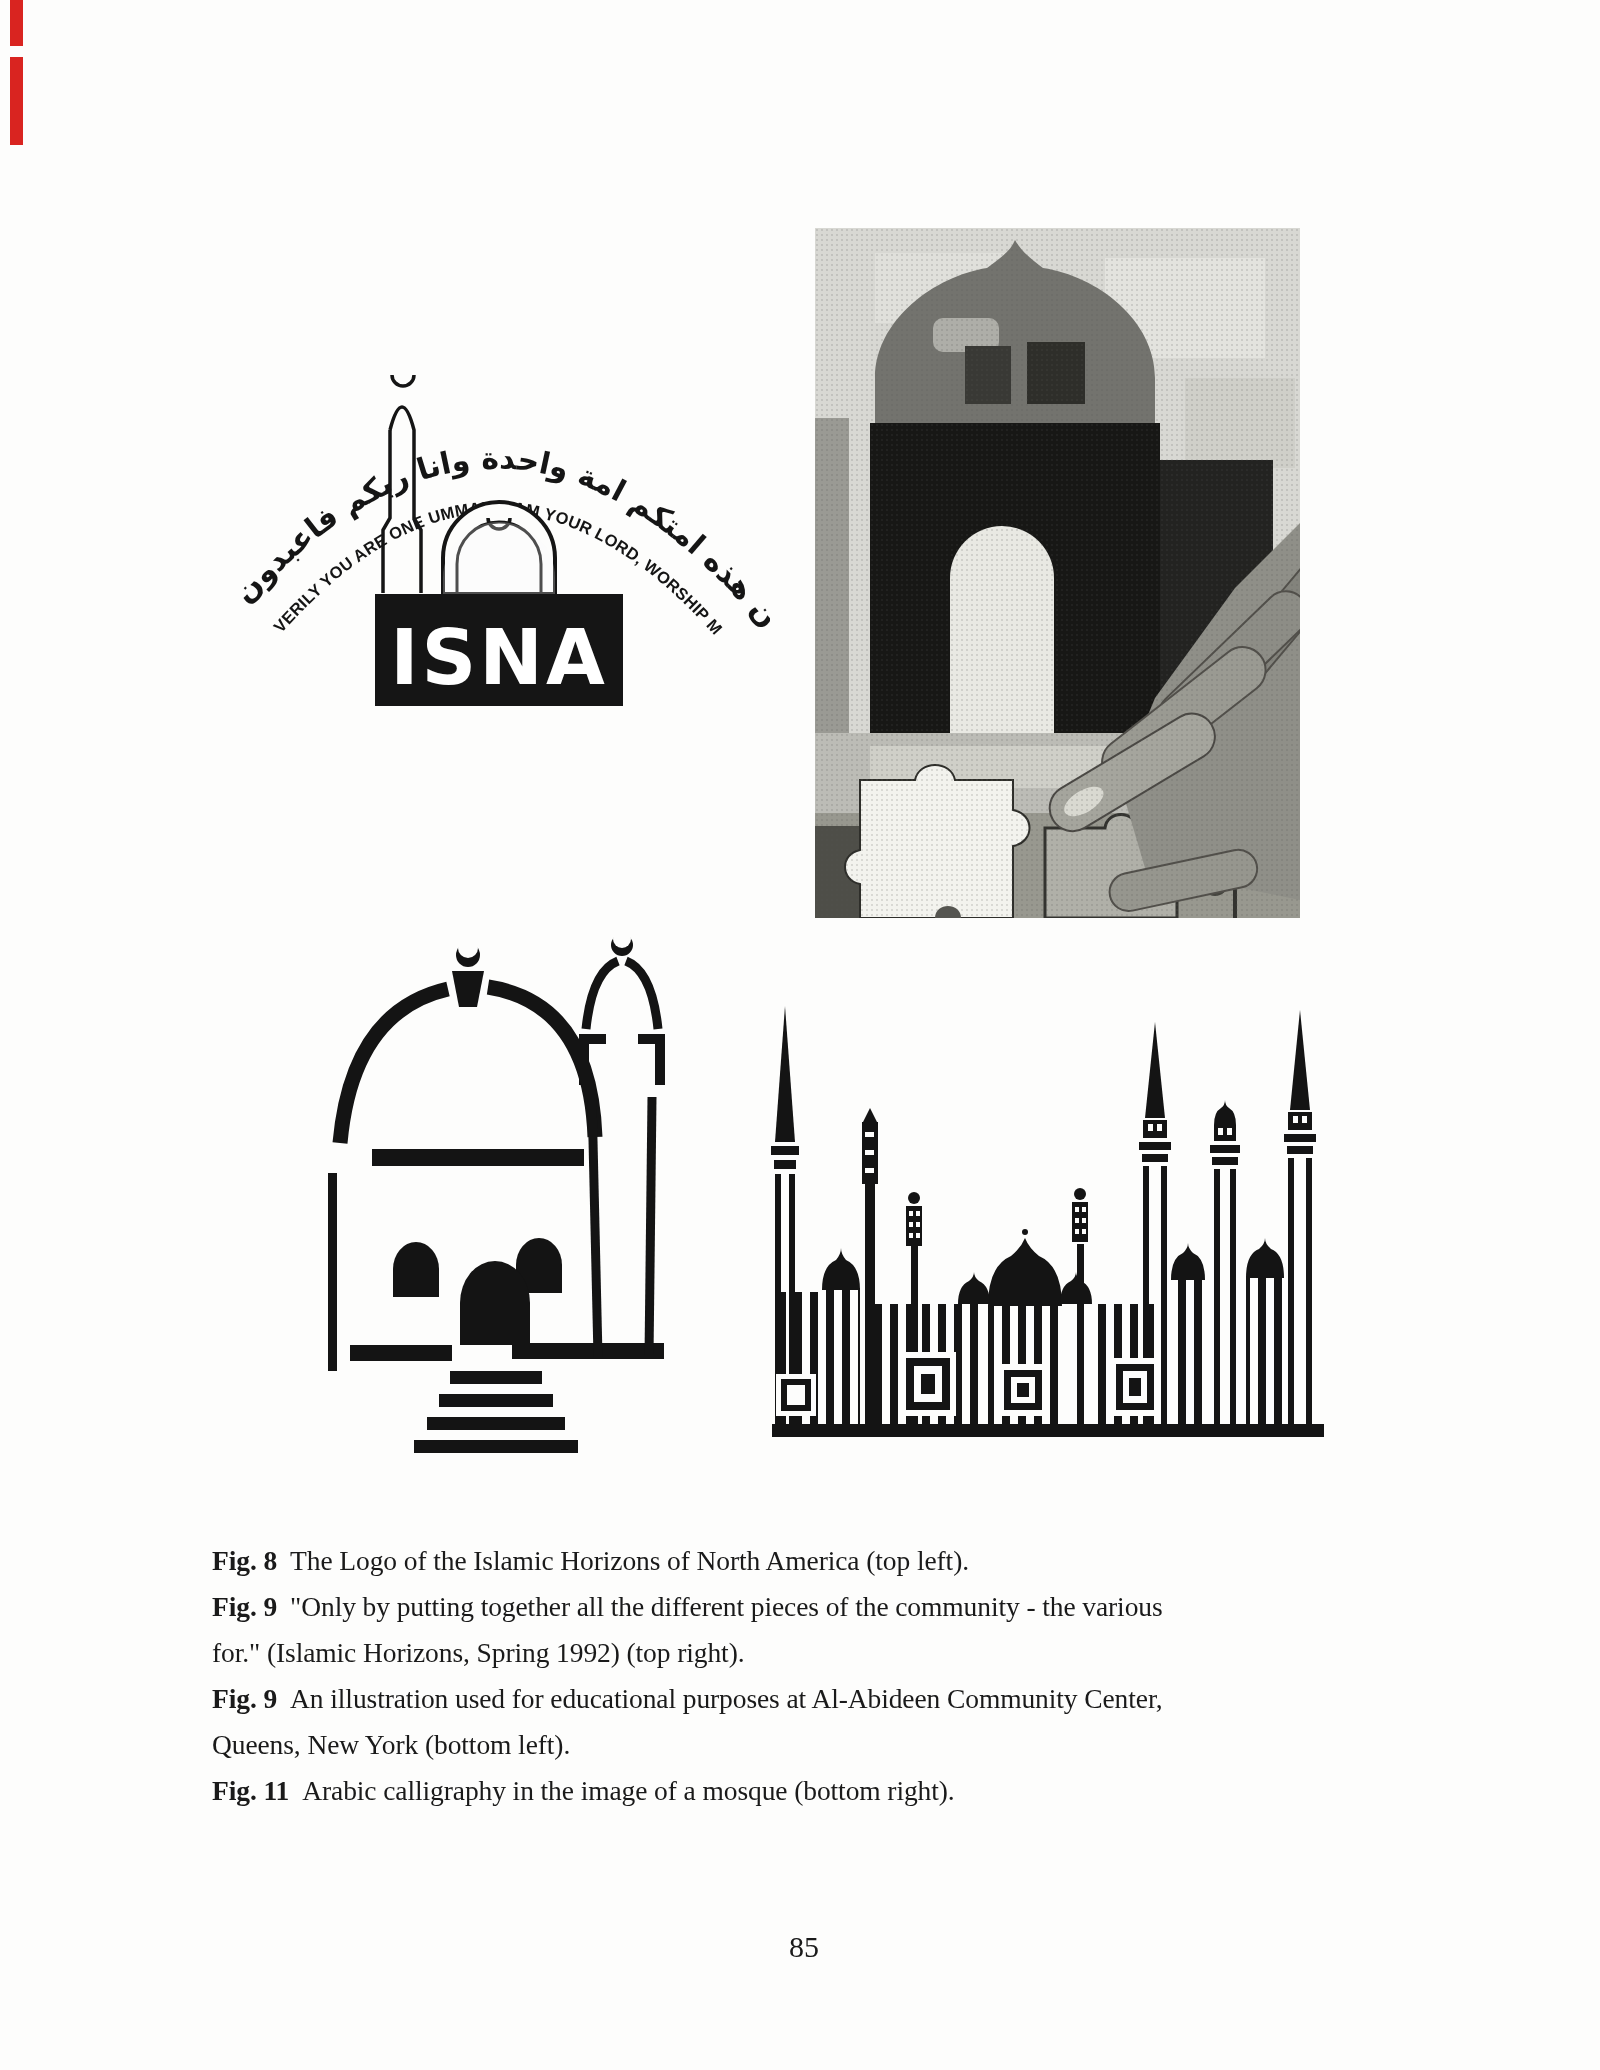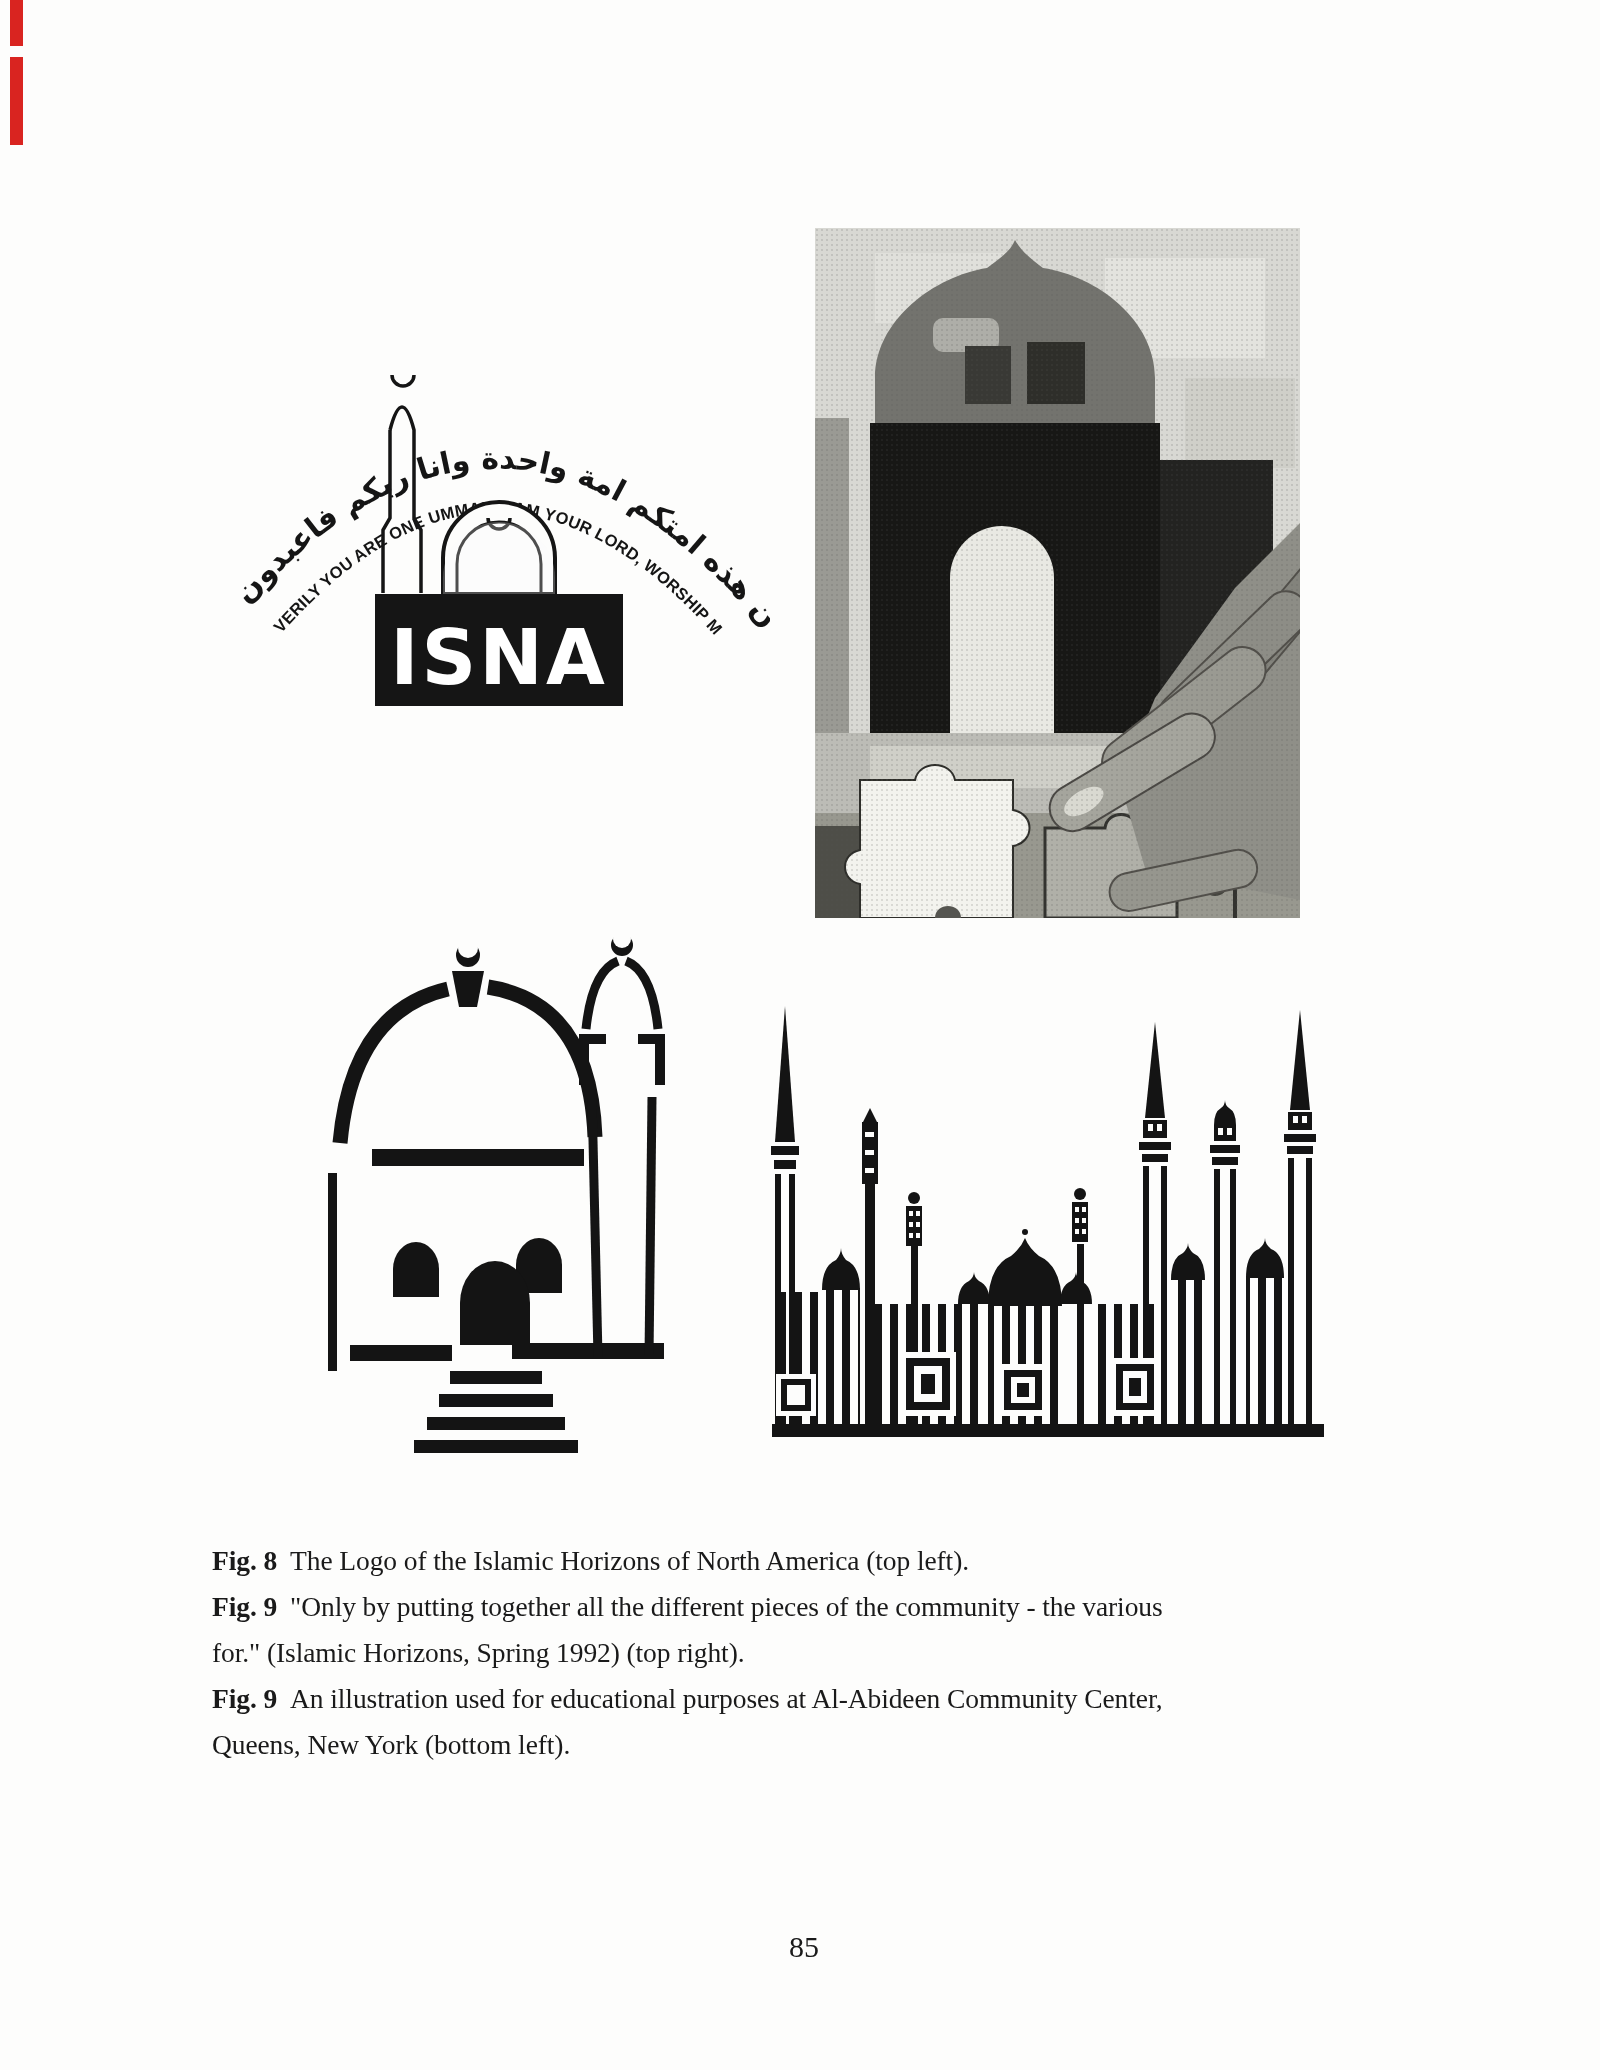--- a/index.html
+++ b/index.html
@@ -314,17 +314,20 @@
     </div>
     <div class="cap-line">
       <span class="cap-label"></span><span>for."  (Islamic Horizons, Spring 1992) (top right).</span>
     </div>
     <div class="cap-line">
       <span class="cap-label">Fig. 9</span><span>An illustration used for educational purposes at Al-Abideen Community Center,</span>
     </div>
     <div class="cap-line">
       <span class="cap-label"></span><span>Queens, New York (bottom left).</span>
     </div>
+    <div class="cap-line">
+      <span class="cap-label">Fig. 11</span><span>Arabic calligraphy in the image of a mosque (bottom right).</span>
+    </div>
   </div>
 
   <div id="page-number">85</div>
 
 </div>
 
 </body></html>

